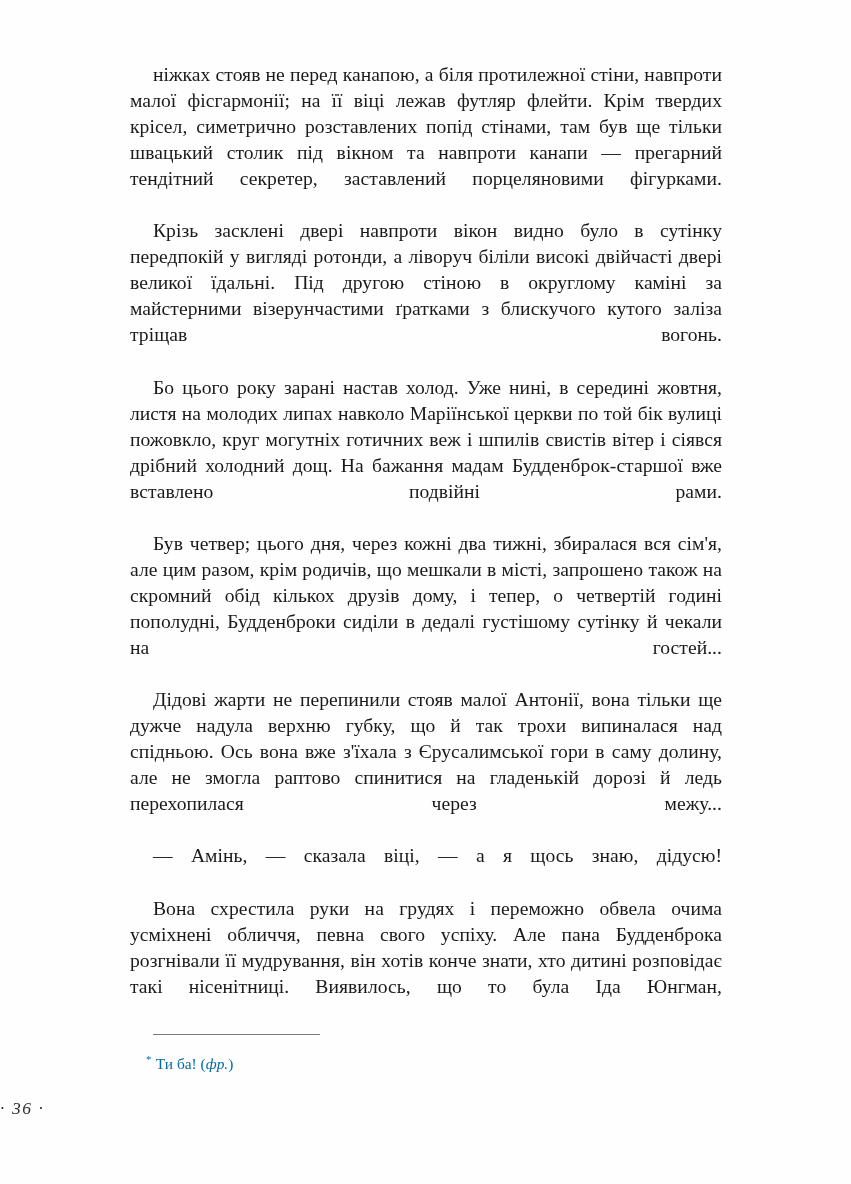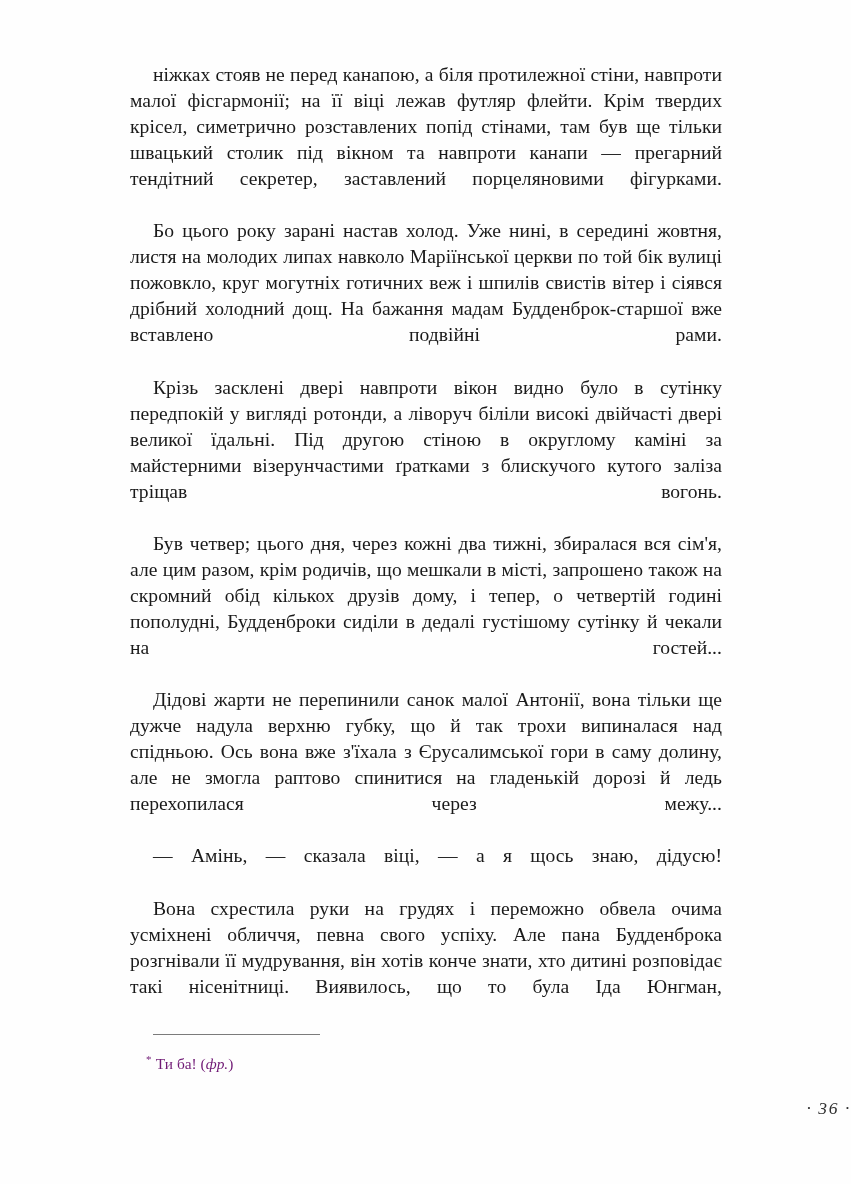--- a/index.html
+++ b/index.html
@@ -61,57 +61,57 @@
     border: 0;
     border-top: 1.4px solid #7b7b7b;
     margin: 0 0 0 23px;
   }
 
   .footnote-text {
     margin: 14px 0 0 0;
     text-indent: 16px;
     font-size: 15.4px;
     line-height: 20px;
-    color: #701a75;
+    color: #0369a1;
   }
 
   .footnote-text .mark {
     vertical-align: super;
     font-size: 11px;
     letter-spacing: 0.5px;
   }
 
   .footnote-text .lang {
     font-style: italic;
   }
 
   .folio {
     position: absolute;
     left: 0;
     top: 1098px;
     width: 851px;
-    text-align: right;
+    text-align: left;
     font-size: 17.5px;
     font-style: italic;
     color: #303030;
     letter-spacing: 1.6px;
   }
 </style>
 </head>
 <body>
 
 <div class="page">
 
   <div class="text-block">
 
     <p class="body-par">ніжках стояв не перед канапою, а біля протилежної стіни, навпроти малої фісгармонії; на її віці лежав футляр флейти. Крім твердих крісел, симетрично розставлених попід стінами, там був ще тільки швацький столик під вікном та навпроти канапи — прегарний тендітний секретер, заставлений порцеляновими фігурками.</p>
+    <p class="body-par">Крізь засклені двері навпроти вікон видно було в сутінку передпокій у вигляді ротонди, а ліворуч біліли високі двійчасті двері великої їдальні. Під другою стіною в округлому каміні за майстерними візерунчастими ґратками з блискучого кутого заліза тріщав вогонь.</p>
     <p class="body-par">Бо цього року зарані настав холод. Уже нині, в середині жовтня, листя на молодих липах навколо Маріїнської церкви по той бік вулиці пожовкло, круг могутніх готичних веж і шпилів свистів вітер і сіявся дрібний холодний дощ. На бажання мадам Будденброк-старшої вже вставлено подвійні рами.</p>
-    <p class="body-par">Крізь засклені двері навпроти вікон видно було в сутінку передпокій у вигляді ротонди, а ліворуч біліли високі двійчасті двері великої їдальні. Під другою стіною в округлому каміні за майстерними візерунчастими ґратками з блискучого кутого заліза тріщав вогонь.</p>
     <p class="body-par">Був четвер; цього дня, через кожні два тижні, збиралася вся сім'я, але цим разом, крім родичів, що мешкали в місті, запрошено також на скромний обід кількох друзів дому, і тепер, о четвертій годині пополудні, Будденброки сиділи в дедалі густішому сутінку й чекали на гостей...</p>
-    <p class="body-par">Дідові жарти не перепинили санок малої Антонії, вона тільки ще дужче надула верхню губку, що й так трохи випиналася над спідньою. Ось вона вже з'їхала з Єрусалимської гори в саму долину, але не змогла раптово спинитися на гладенькій дорозі й ледь перехопилася через межу...</p>
+    <p class="body-par">Дідові жарти не перепинили стояв малої Антонії, вона тільки ще дужче надула верхню губку, що й так трохи випиналася над спідньою. Ось вона вже з'їхала з Єрусалимської гори в саму долину, але не змогла раптово спинитися на гладенькій дорозі й ледь перехопилася через межу...</p>
     <p class="body-par">— Амінь, — сказала віці, — а я щось знаю, дідусю!</p>
 
 
     <p class="body-par">Вона схрестила руки на грудях і переможно обвела очима усміхнені обличчя, певна свого успіху. Але пана Будденброка розгнівали її мудрування, він хотів конче знати, хто дитині розповідає такі нісенітниці. Виявилось, що то була Іда Юнгман,</p>
 
   </div>
 
   <div class="footnote-area">
     <hr class="footnote-rule">
     <p class="footnote-text"><span class="mark">*</span><span> Ти ба! (</span><span class="lang">фр.</span><span>)</span></p>

